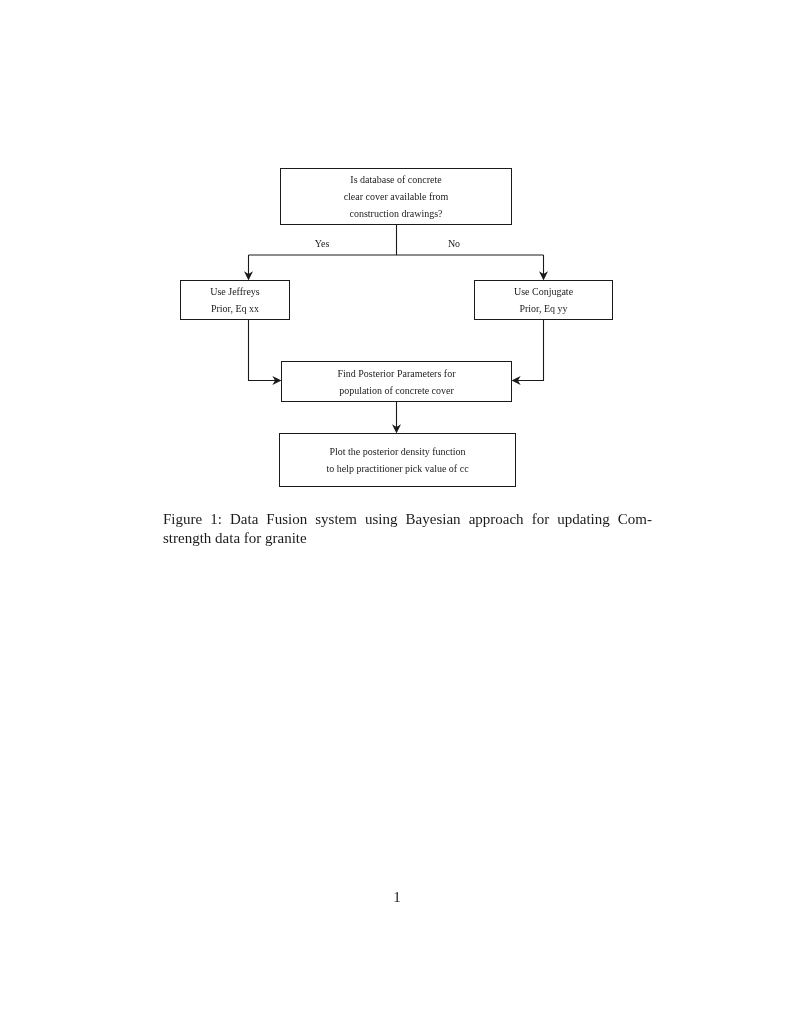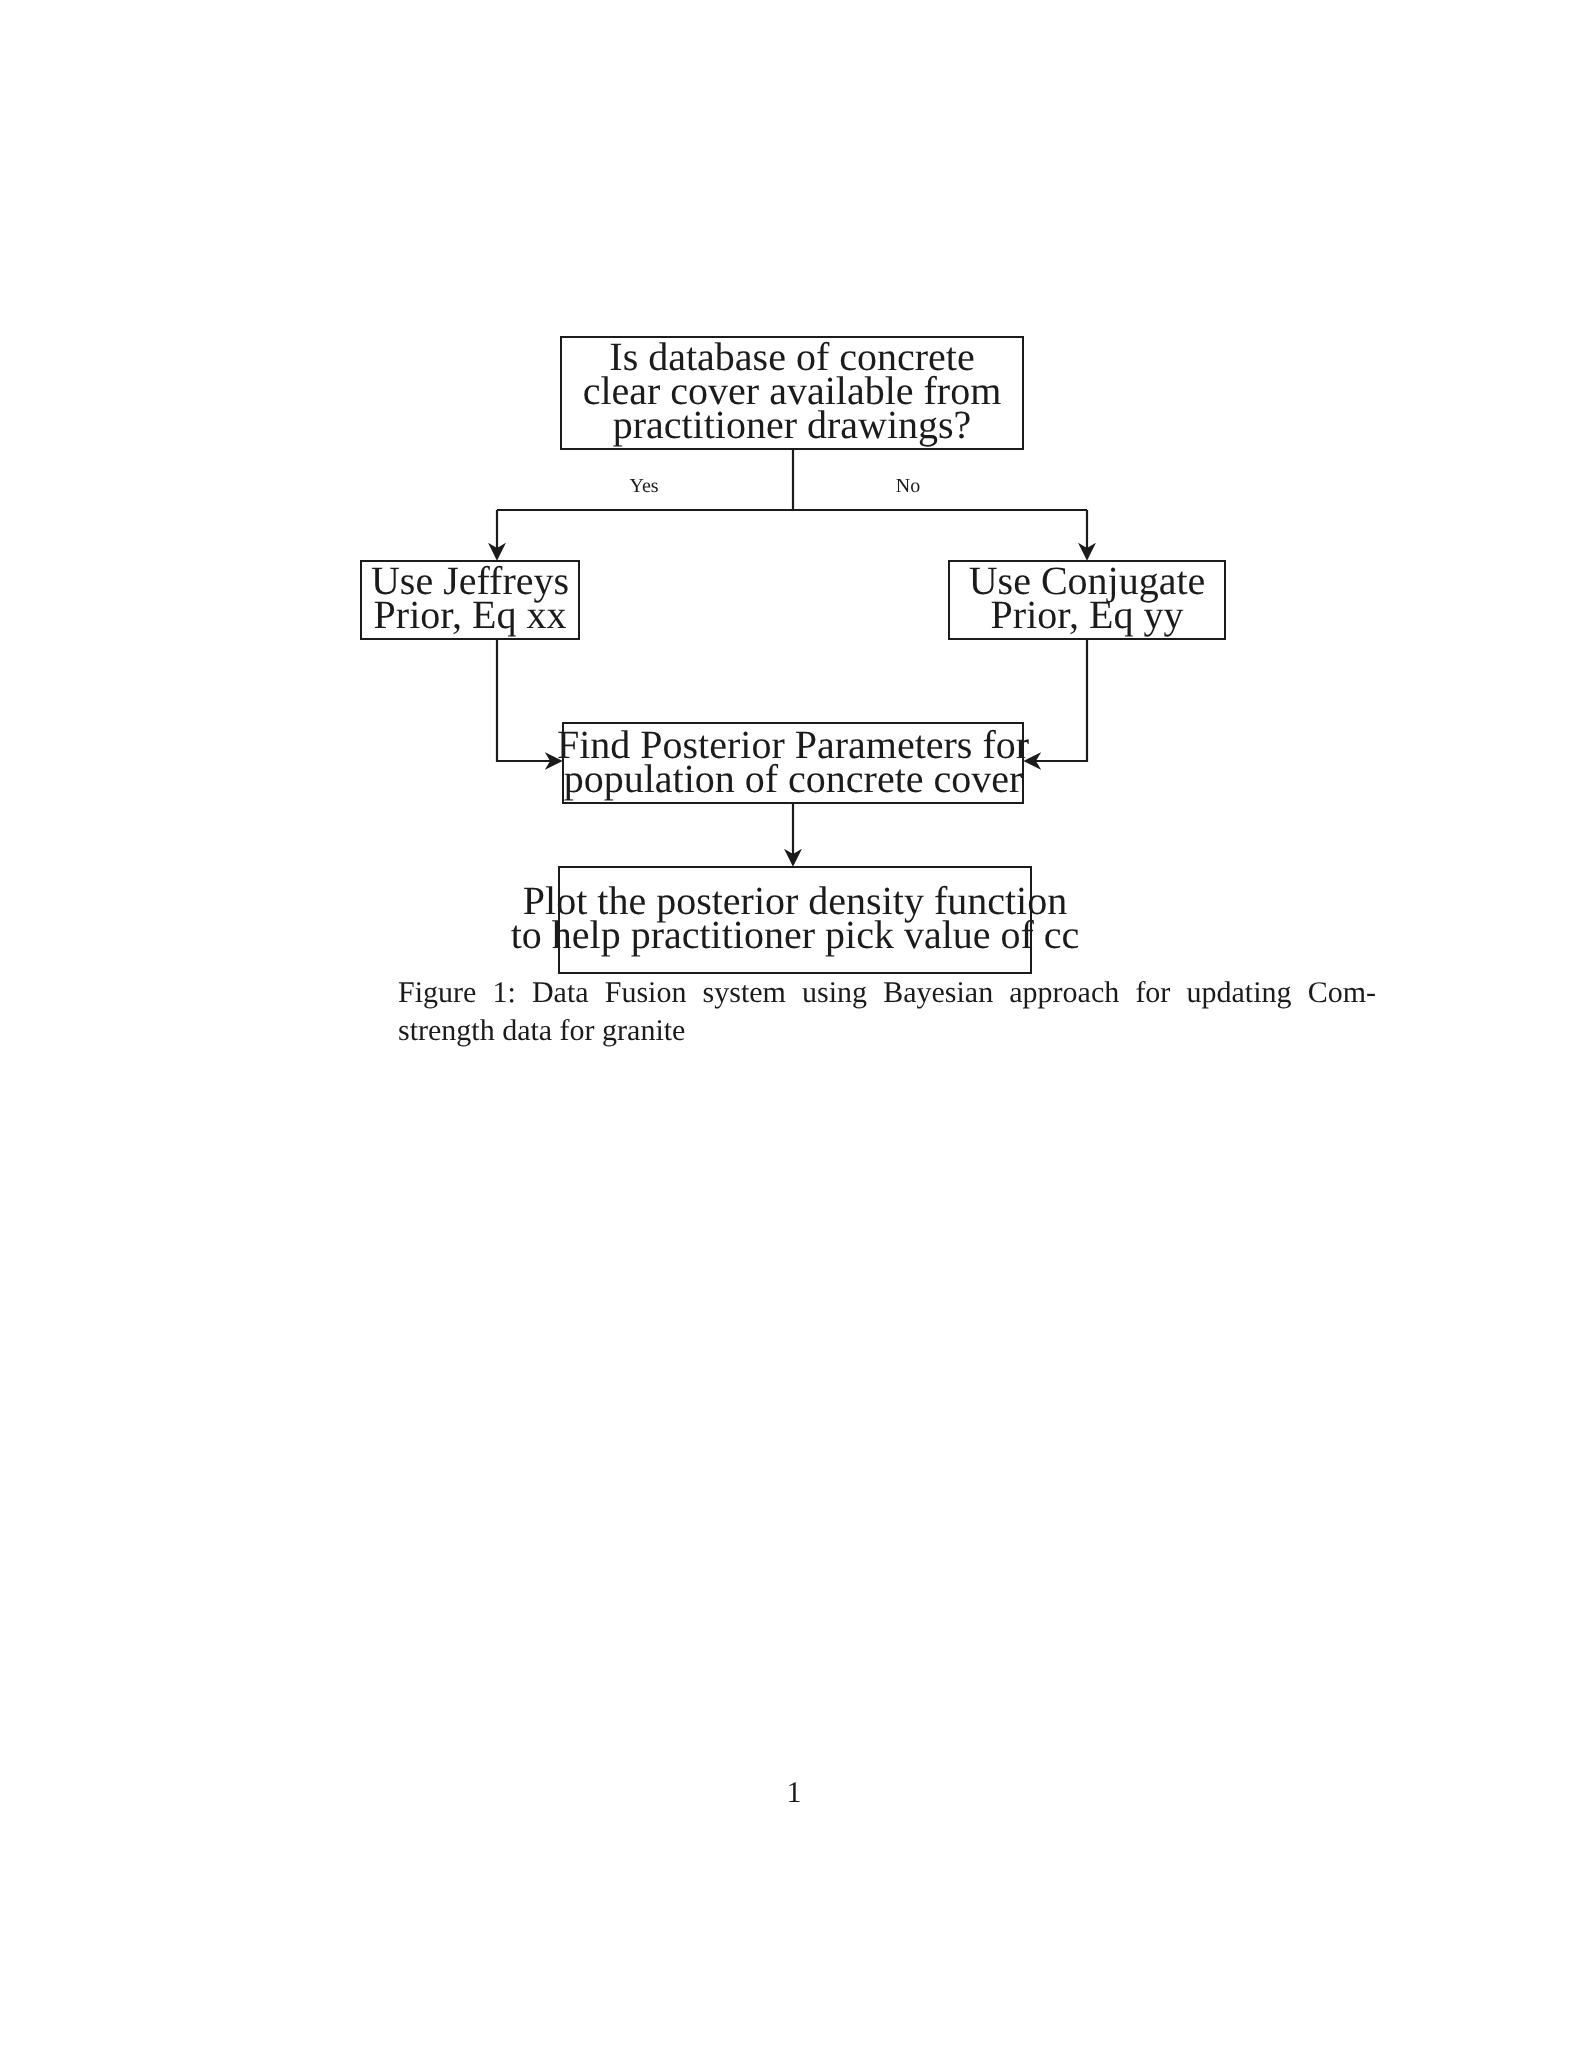--- a/index.html
+++ b/index.html
@@ -24,21 +24,21 @@
   }
   .fc-box {
     position: absolute;
     box-sizing: border-box;
     border: 1px solid #1b1b1b;
     display: flex;
     flex-direction: column;
     align-items: center;
     justify-content: center;
     text-align: center;
-    font-size: 20px;
+    font-size: 10px;
     line-height: 17px;
     white-space: nowrap;
   }
   .box-start     { left: 280px; top: 168px; width: 232px; height: 57px; }
   .box-jeffreys  { left: 180px; top: 280px; width: 110px; height: 40px; }
   .box-conjugate { left: 474px; top: 280px; width: 139px; height: 40px; }
   .box-posterior { left: 281px; top: 361px; width: 231px; height: 41px; }
   .box-plot      { left: 279px; top: 433px; width: 237px; height: 54px; }
   .edge-label {
     position: absolute;
@@ -46,25 +46,24 @@
     top: 235px;
     text-align: center;
     font-size: 10px;
     line-height: 17px;
   }
   .label-yes { left: 300px; }
   .label-no  { left: 432px; }
   .caption {
     position: absolute;
     left: 163px;
-    top: 488px;
+    top: 510px;
     width: 489px;
     font-size: 15px;
     line-height: 18.6px;
-    margin-left: 36px;
   }
   .cap-line { display: block; }
   .cap-line.just {
     text-align: justify;
     text-align-last: justify;
   }
   .mi {
     font-style: italic;
   }
   .msub {
@@ -100,21 +99,21 @@
         <path d="M543.5,255 L543.5,279" marker-end="url(#arrow)"></path>
         <path d="M248.5,320 L248.5,380.5 L280,380.5" marker-end="url(#arrow)"></path>
         <path d="M543.5,320 L543.5,380.5 L513,380.5" marker-end="url(#arrow)"></path>
         <path d="M396.5,402 L396.5,432" marker-end="url(#arrow)"></path>
       </g>
     </svg>
 
     <div class="fc-box box-start">
       <div>Is database of concrete</div>
       <div>clear cover available from</div>
-      <div>practitioner drawings?</div>
+      <div>construction drawings?</div>
     </div>
 
     <div class="fc-box box-jeffreys">
       <div>Use Jeffreys</div>
       <div>Prior, Eq xx</div>
     </div>
 
     <div class="fc-box box-conjugate">
       <div>Use Conjugate</div>
       <div>Prior, Eq yy</div>

